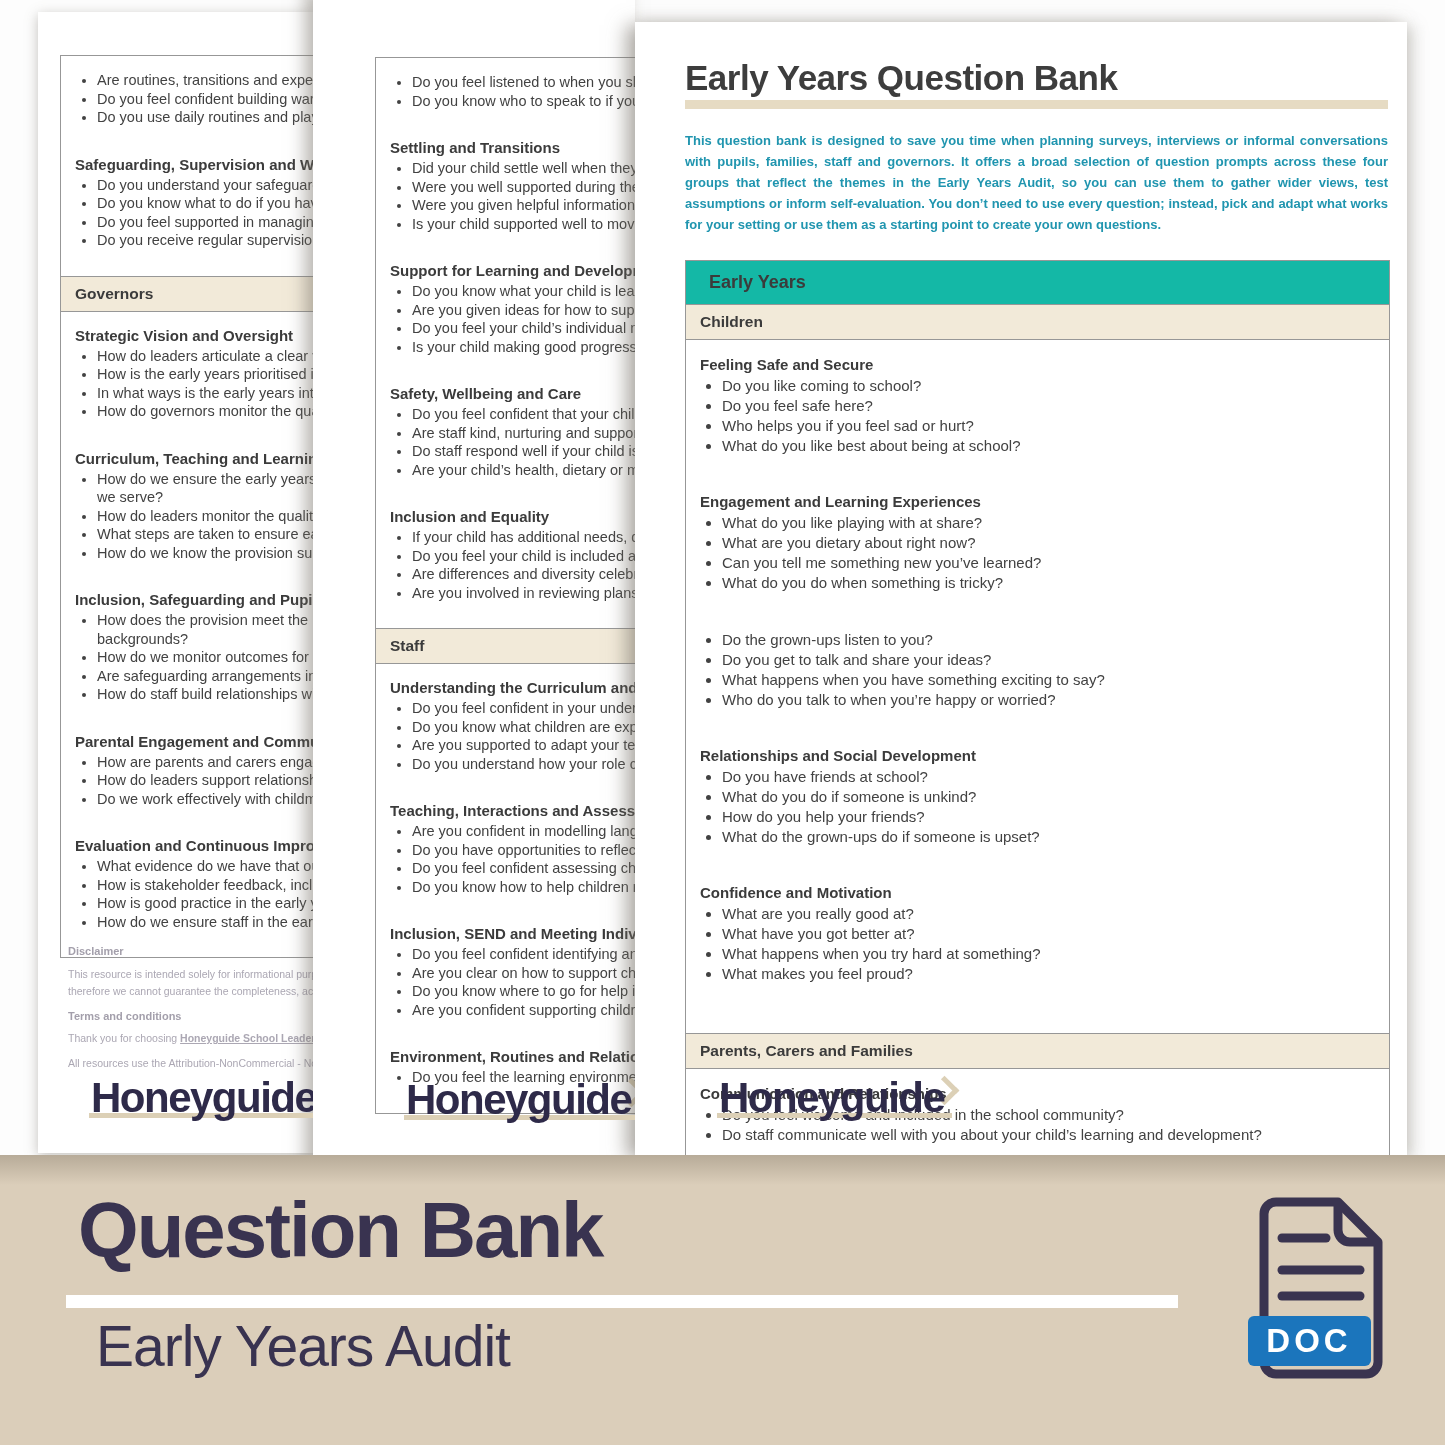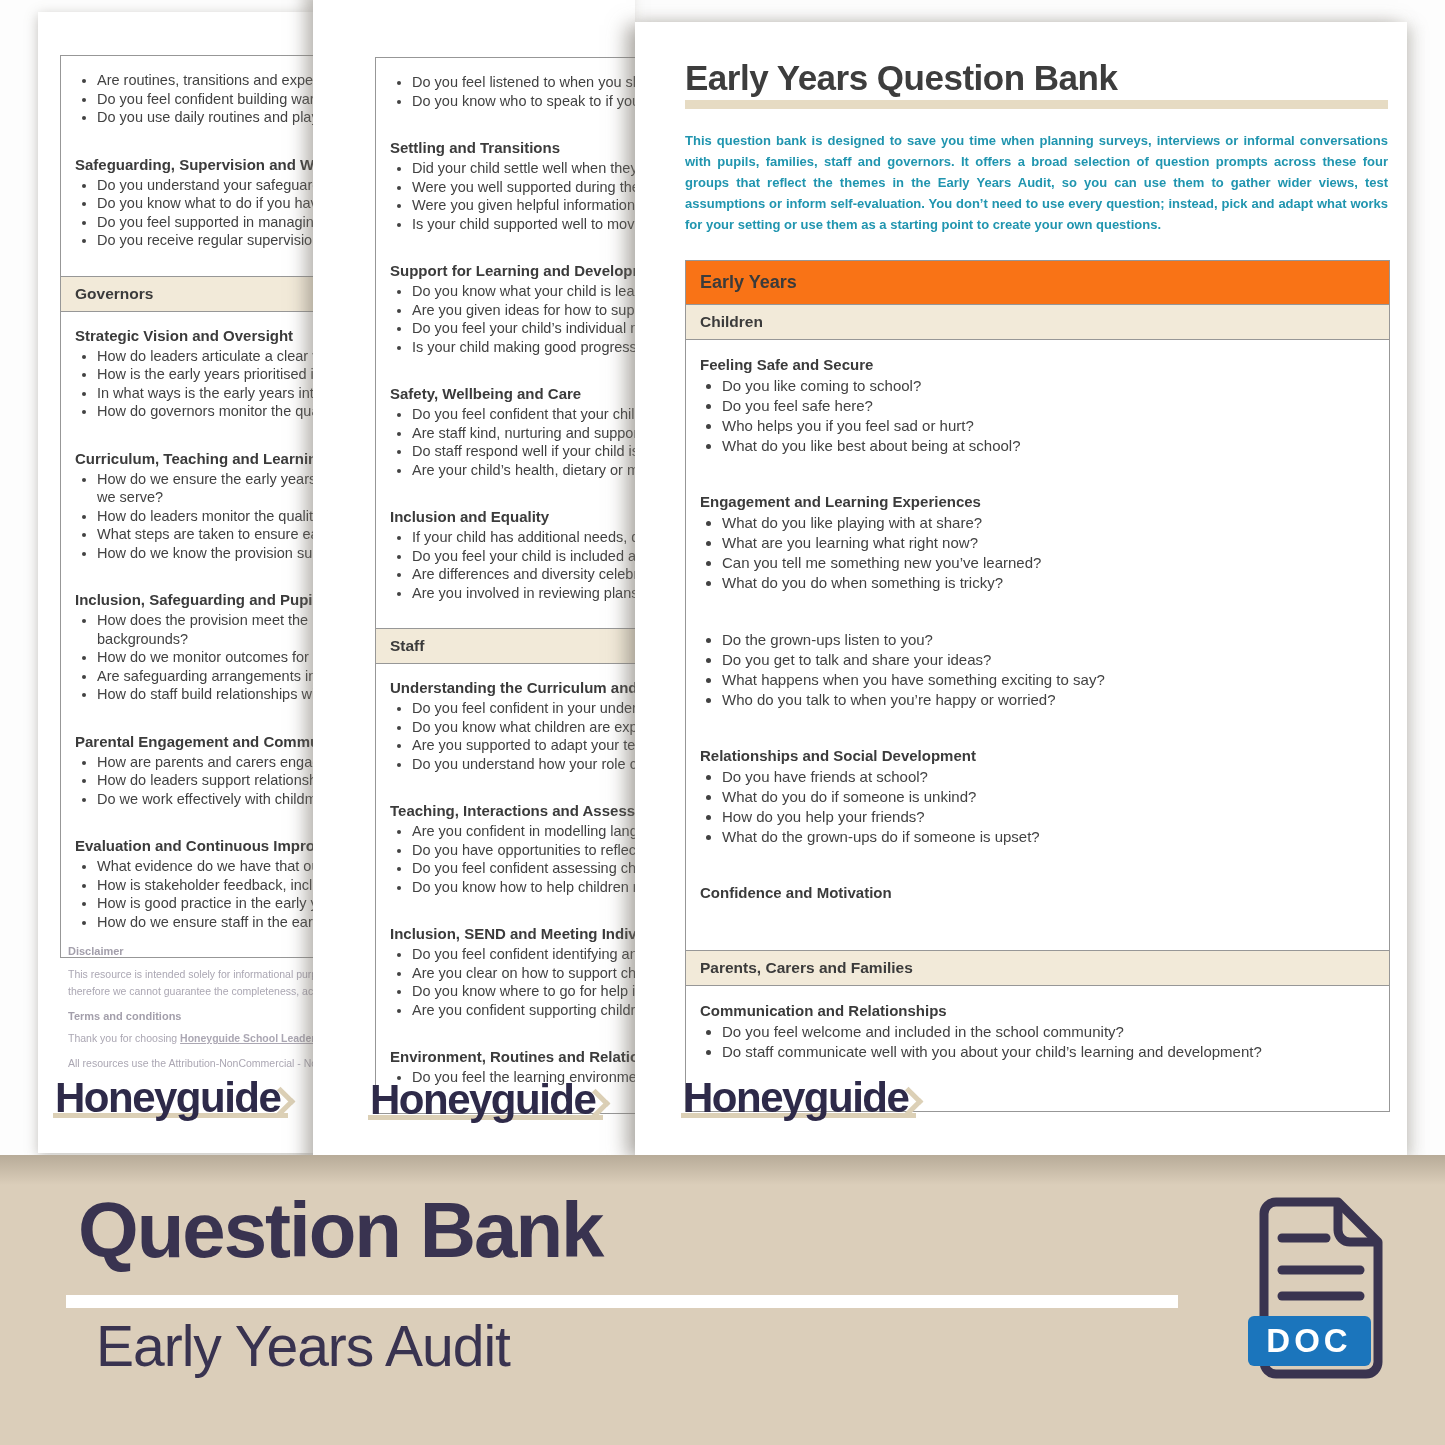--- a/index.html
+++ b/index.html
@@ -16,21 +16,21 @@
           box-shadow:-9px 3px 18px rgba(115,110,100,.55),6px 4px 14px rgba(150,145,135,.35);}
 
   
   .qbox{position:absolute;border:1.6px solid #979797;background:#fff;}
   #sheet1 .qbox{left:22px;top:43px;width:600px;}
   #sheet2 .qbox{left:62px;top:69px;width:600px;}
   #sheet3 .qbox{left:50px;top:238px;width:703px;}
 
   .bar{background:#f2ead9;border-bottom:1.6px solid #979797;padding:8px 14px;
        font-weight:bold;color:#3b3b3b;font-size:15.5px;}
-  .bar.top{background:#f97316;font-size:18px;padding:11px 14px;}
+  .bar.top{background:#14b8a6;font-size:18px;padding:11px 23px;}
   .bar.mid{border-top:1.6px solid #979797;}
 
   .tpad{padding:15px 8px 20px 0;}
   .qgroup{margin-bottom:29px;}
   .qgroup:last-child{margin-bottom:6px;}
   .qgroup h4{margin:0 0 3px 14px;font-size:15px;font-weight:bold;color:#3b3b3b;white-space:nowrap;}
   .qgroup ul{margin:0;padding:0 0 0 36px;}
   .qgroup li{font-size:14.5px;line-height:18.5px;color:#424242;white-space:nowrap;}
   .cont{display:block;white-space:nowrap;}
   .p3 .qgroup{margin-bottom:37px;}
@@ -46,21 +46,21 @@
 
   
   .disc{position:absolute;left:30px;top:933px;width:560px;color:#aba7b3;font-size:10.5px;
         line-height:13.5px;white-space:nowrap;}
   .disc .dh{font-weight:bold;color:#a39fab;margin:0 0 9px;font-size:11px;}
   .disc p{margin:0 0 4px;}
   .disc .gap{margin-bottom:11px;}
   .disc a{color:#aba7b3;text-decoration:underline;font-weight:bold;}
 
   
-  .hg{position:absolute;display:flex;align-items:center;white-space:nowrap;}
+  .hg{position:absolute;display:flex;align-items:flex-start;white-space:nowrap;margin-left:36px;}
   .hg-text{font-size:42px;font-weight:800;color:#2e2a49;letter-spacing:-1.5px;
            position:relative;display:inline-block;z-index:1;}
   .hg-text::after{content:"";position:absolute;left:-2px;right:-8px;bottom:4px;height:5px;
                   background:#dcd0b6;z-index:-1;}
   .hg-chev{display:inline-block;width:16px;height:16px;border-top:5px solid #dcd0b6;
            border-right:5px solid #dcd0b6;transform:rotate(45deg);margin-left:-10px;margin-top:6px;}
   #sheet1 .hg{left:17px;top:1062px;}
   #sheet2 .hg{left:57px;top:1088px;}
   #sheet3 .hg{left:48px;top:1052px;}
 
@@ -269,21 +269,21 @@
             <li>Do you like coming to school?</li>
             <li>Do you feel safe here?</li>
             <li>Who helps you if you feel sad or hurt?</li>
             <li>What do you like best about being at school?</li>
           </ul>
         </div>
         <div class="qgroup">
           <h4>Engagement and Learning Experiences</h4>
           <ul>
             <li>What do you like playing with at share?</li>
-            <li>What are you learning what right now?</li>
+            <li>What are you dietary about right now?</li>
             <li>Can you tell me something new you’ve learned?</li>
             <li>What do you do when something is tricky?</li>
           </ul>
         </div>
         <div class="qgroup">
           <ul>
             <li>Do the grown-ups listen to you?</li>
             <li>Do you get to talk and share your ideas?</li>
             <li>What happens when you have something exciting to say?</li>
             <li>Who do you talk to when you’re happy or worried?</li>
@@ -293,20 +293,26 @@
           <h4>Relationships and Social Development</h4>
           <ul>
             <li>Do you have friends at school?</li>
             <li>What do you do if someone is unkind?</li>
             <li>How do you help your friends?</li>
             <li>What do the grown-ups do if someone is upset?</li>
           </ul>
         </div>
         <div class="qgroup">
           <h4>Confidence and Motivation</h4>
+          <ul>
+            <li>What are you really good at?</li>
+            <li>What have you got better at?</li>
+            <li>What happens when you try hard at something?</li>
+            <li>What makes you feel proud?</li>
+          </ul>
         </div>
       </div>
       <div class="bar mid">Parents, Carers and Families</div>
       <div class="tpad">
         <div class="qgroup">
           <h4>Communication and Relationships</h4>
           <ul>
             <li>Do you feel welcome and included in the school community?</li>
             <li>Do staff communicate well with you about your child’s learning and development?</li>
           </ul>

